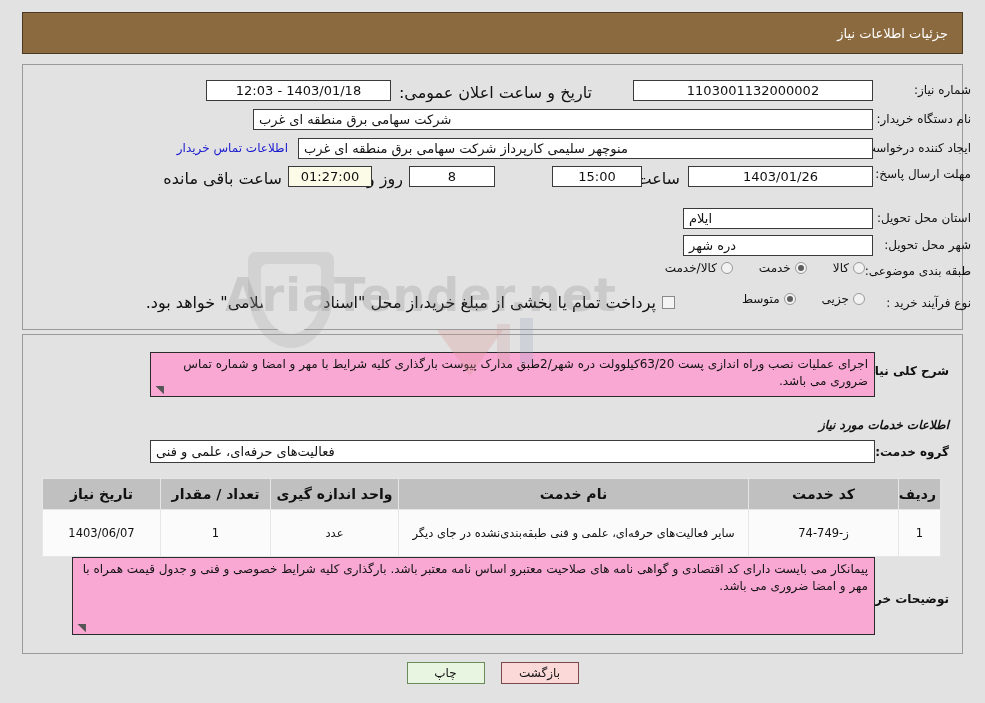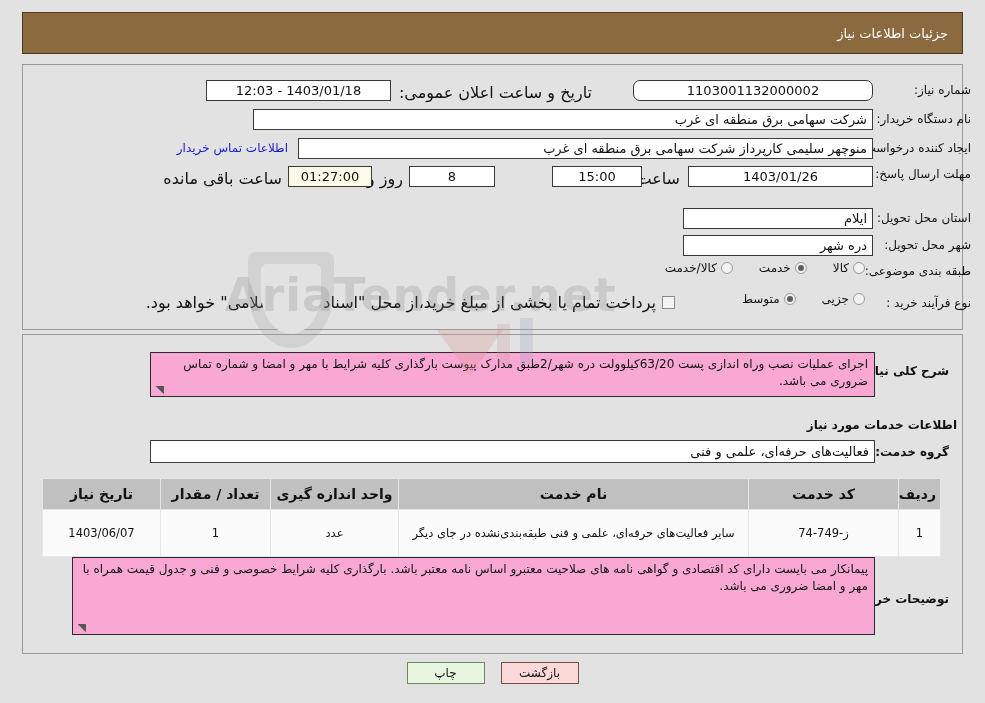--- a/index.html
+++ b/index.html
@@ -140,21 +140,21 @@
     box-sizing: border-box;
     height: 21px;
     line-height: 19px;
     padding: 0 5px;
     font-size: 13px;
     color: #111;
     overflow: hidden;
     white-space: nowrap;
   }
   .box.num { direction: ltr; text-align: center; font-family: "DejaVu Sans", "Liberation Sans", sans-serif; }
-  .box.rtltxt { text-align: right; }
+  .box.rtltxt { text-align: left; }
   .box.cream { background: #fbfbe8; }
   .link {
     color: #1a1ad0;
     font-size: 12px;
     cursor: pointer;
     white-space: nowrap;
   }
 
   
   .radio {
@@ -286,21 +286,21 @@
 
 <div id="root">
 
   <div class="page-header">
     <span class="title">جزئیات اطلاعات نیاز</span>
   </div>
 
   <div class="panel" id="panel-top"></div>
 
   <div class="lbl-right" style="top:83px;">شماره نیاز:</div>
-  <div class="box num" style="position:absolute; right:112px; top:80px; width:240px;border-radius:7px;">1103001132000002</div>
+  <div class="box num" style="position:absolute; right:112px; top:80px; width:240px;">1103001132000002</div>
   <div class="lbl" style="position:absolute; right:393px; top:83px;">تاریخ و ساعت اعلان عمومی:</div>
   <div class="box num" style="position:absolute; right:594px; top:80px; width:185px;">12:03 - 1403/01/18</div>
 
   <div class="lbl-right" style="top:112px;">نام دستگاه خریدار:</div>
   <div class="box rtltxt" style="position:absolute; right:112px; top:109px; width:620px;">شرکت سهامی برق منطقه ای غرب</div>
 
   <div class="lbl-right" style="top:141px;">ایجاد کننده درخواست:</div>
   <div class="box rtltxt" style="position:absolute; right:112px; top:138px; width:575px;">منوچهر  سلیمی کارپرداز شرکت سهامی برق منطقه ای غرب</div>
   <div class="link" style="position:absolute; right:697px; top:141px;">اطلاعات تماس خریدار</div>
 
@@ -352,21 +352,21 @@
   </div>
 
   <div class="panel" id="panel-bottom"></div>
 
   <div class="bold-label" style="position:absolute; right:36px; top:364px;">شرح کلی نیاز:</div>
   <div class="tbox" style="right:110px; top:352px; width:725px; height:45px;">
     <span>اجرای عملیات نصب وراه اندازی پست 63/20کیلوولت دره شهر/2طبق مدارک پیوست بارگذاری کلیه شرایط  با مهر و امضا و شماره تماس ضروری می باشد.</span>
     <span class="resize">◥</span>
   </div>
 
-  <div class="section-title" style="right:28px; top:418px;">اطلاعات خدمات مورد نیاز</div>
+  <div class="section-title" style="right:36px; top:418px;font-style:italic;">اطلاعات خدمات مورد نیاز</div>
 
   <div class="bold-label" style="position:absolute; right:36px; top:445px;">گروه خدمت:</div>
   <div class="box rtltxt" style="position:absolute; right:110px; top:440px; width:725px; height:23px; line-height:21px;">فعالیت‌های حرفه‌ای، علمی و فنی</div>
 
   <table id="req-table">
     <colgroup>
       <col style="width:42px">
       <col style="width:150px">
       <col style="width:350px">
       <col style="width:128px">

